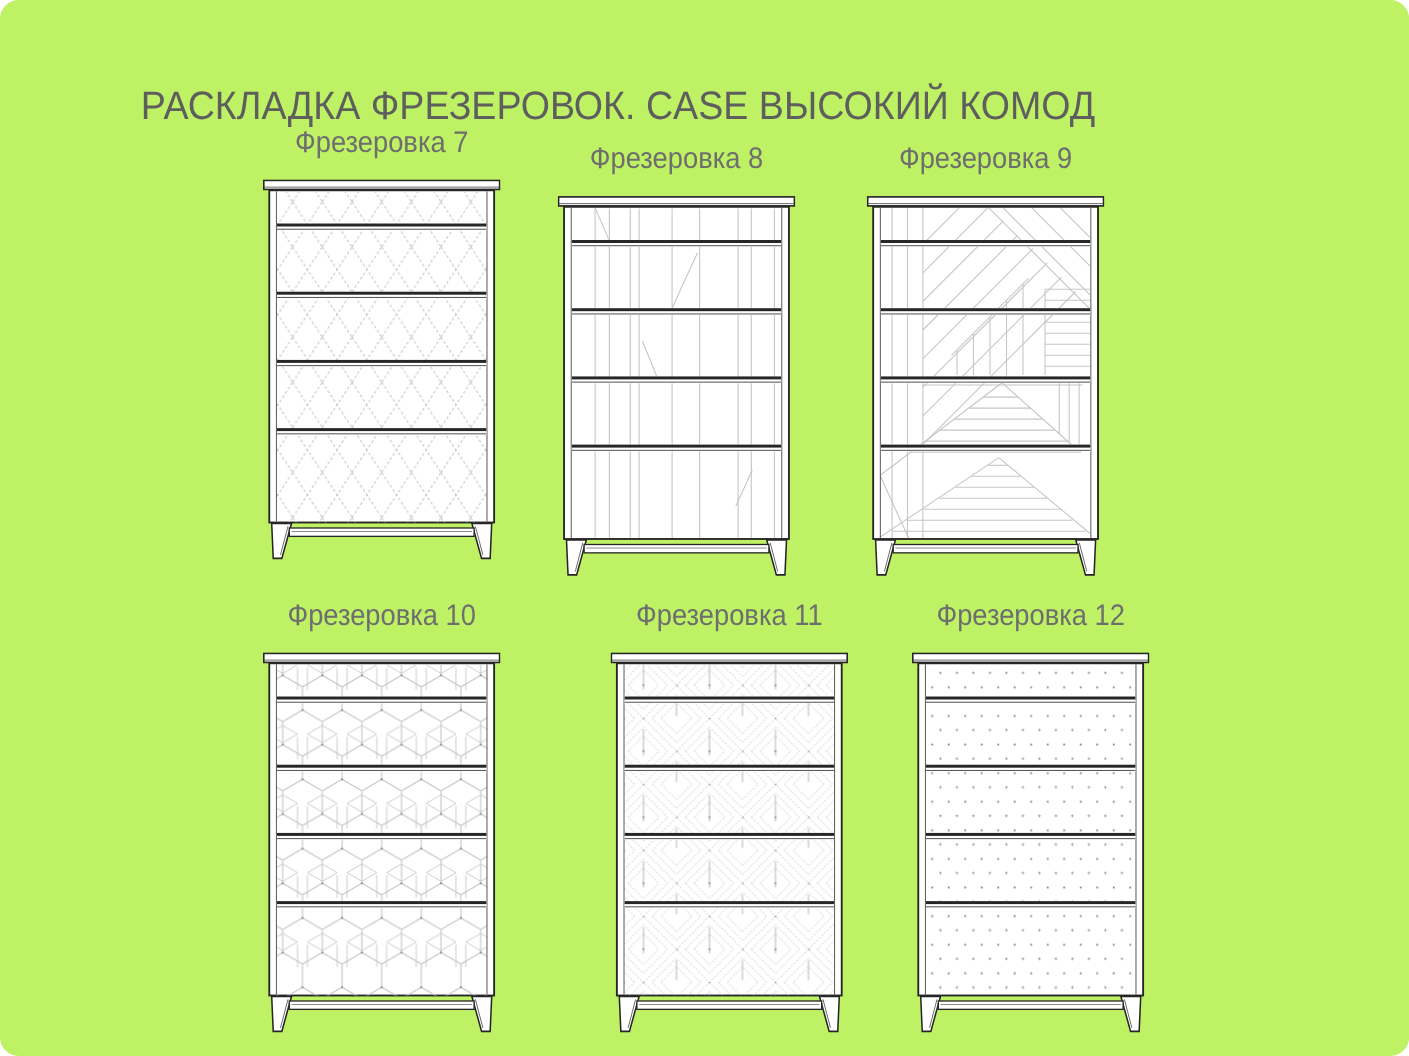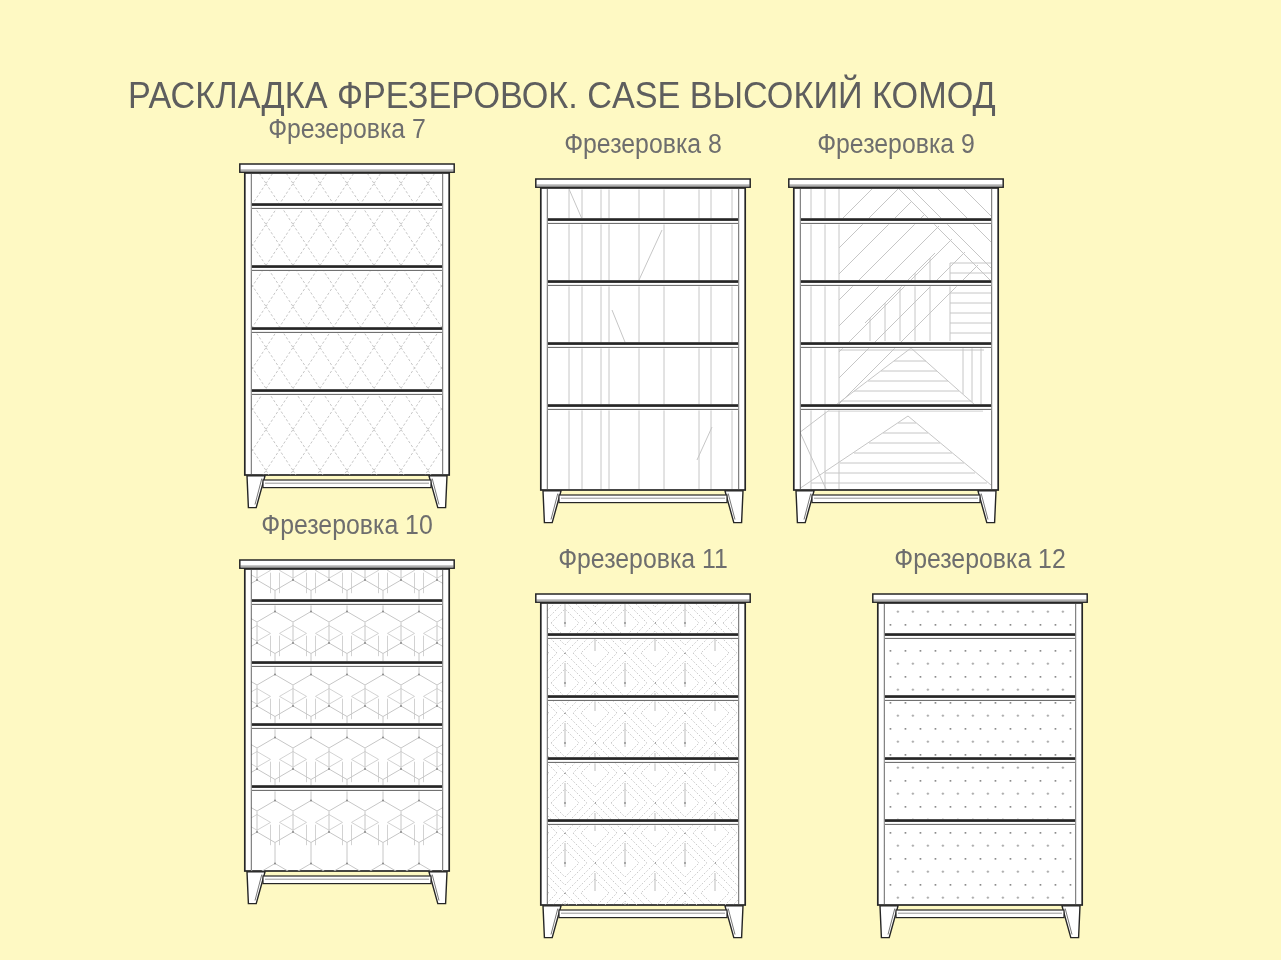--- a/index.html
+++ b/index.html
@@ -1,18 +1,18 @@
 <!DOCTYPE html>
 <html><head>
 <meta charset="utf-8">
 <style>
   html,body{margin:0;padding:0;background:#ffffff;}
   .stage{
-    position:relative;width:1281px;height:960px;background:#fef9c3;
-    font-family:"Liberation Sans","DejaVu Sans",sans-serif;overflow:hidden;
+    position:relative;width:1281px;height:960px;background:#bef264;
+    font-family:"Liberation Sans","DejaVu Sans",sans-serif;overflow:hidden;border-radius:17px;
   }
   .title{
     position:absolute;left:128px;top:78px;margin:0;
     font-size:36px;font-weight:400;line-height:1;white-space:nowrap;
     color:#5e5e5e;transform:scaleX(.95);transform-origin:0 0;letter-spacing:0;
   }
   .cab{position:absolute;width:216px;height:347px;}
   .cab-label{
     position:absolute;left:0;top:-50px;width:216px;text-align:center;
     font-size:27px;line-height:1.2;color:#6e6e6e;white-space:nowrap;
@@ -61,21 +61,21 @@
       <line x1="12.8" y1="231.4" x2="203.2" y2="231.4" stroke="#4e4e4e" stroke-width="0.9"></line>
       <path d="M8 312.9L26 312.9L17.2 344.6L9.4 344.6Z" fill="#ffffff" stroke="#262626" stroke-width="1.4"></path>
       <path d="M208 312.9L190 312.9L198.8 344.6L206.6 344.6Z" fill="#ffffff" stroke="#262626" stroke-width="1.4"></path>
       <line x1="22.8" y1="315.5" x2="16" y2="341.5" stroke="#565656" stroke-width="0.8"></line>
       <line x1="193.2" y1="315.5" x2="200" y2="341.5" stroke="#565656" stroke-width="0.8"></line>
       <rect x="24" y="317" width="168" height="7.6" fill="#ffffff" stroke="#262626" stroke-width="1.2"></rect>
       <line x1="26" y1="320.2" x2="190" y2="320.2" stroke="#7a7a7a" stroke-width="0.8"></line>
     </svg>
       </div>
   </div>
-  <div class="cab" style="left:535px;top:178px">
+  <div class="cab" style="left:507px;top:178px">
     <div class="cab-label" style="color: rgb(110, 110, 110);">Фрезеровка 8</div>
     <div class="cab-art">
         <svg viewBox="0 0 216 347" width="216" height="347" xmlns="http://www.w3.org/2000/svg">
       <defs>
 
         <clipPath id="clip1">
               <rect x="12" y="11" width="192" height="301"></rect>
             </clipPath>
       </defs>
       <rect x="0.8" y="1" width="214.4" height="8.2" fill="#ffffff" stroke="#262626" stroke-width="1.5"></rect>
@@ -204,21 +204,21 @@
       <line x1="12.8" y1="231.4" x2="203.2" y2="231.4" stroke="#4e4e4e" stroke-width="0.9"></line>
       <path d="M8 312.9L26 312.9L17.2 344.6L9.4 344.6Z" fill="#ffffff" stroke="#262626" stroke-width="1.4"></path>
       <path d="M208 312.9L190 312.9L198.8 344.6L206.6 344.6Z" fill="#ffffff" stroke="#262626" stroke-width="1.4"></path>
       <line x1="22.8" y1="315.5" x2="16" y2="341.5" stroke="#565656" stroke-width="0.8"></line>
       <line x1="193.2" y1="315.5" x2="200" y2="341.5" stroke="#565656" stroke-width="0.8"></line>
       <rect x="24" y="317" width="168" height="7.6" fill="#ffffff" stroke="#262626" stroke-width="1.2"></rect>
       <line x1="26" y1="320.2" x2="190" y2="320.2" stroke="#7a7a7a" stroke-width="0.8"></line>
     </svg>
       </div>
   </div>
-  <div class="cab" style="left:239px;top:559px">
+  <div class="cab" style="left:239px;top:593px">
     <div class="cab-label" style="color: rgb(110, 110, 110);">Фрезеровка 10</div>
     <div class="cab-art">
         <svg viewBox="0 0 216 347" width="216" height="347" xmlns="http://www.w3.org/2000/svg">
       <defs>
 
       <pattern id="pat3" width="36" height="63" patternUnits="userSpaceOnUse">
         <path d="M18 0V21M18 21L0 31.5M18 21L36 31.5M0 31.5V52.5M36 31.5V52.5M0 52.5L18 63M36 52.5L18 63" fill="none" stroke="#c6c6c6" stroke-width="1"></path>
         <path d="M18 3.5L31.5 11.4L18 19.2L4.5 11.4Z M4.5 13.7V34.2M31.5 13.7V34.2" fill="none" stroke="#c6c6c6" stroke-width="0.8"></path>
         <circle cx="18" cy="21" r="1" fill="#8a8a8a"></circle>
         <circle cx="0" cy="52.5" r="1" fill="#8a8a8a"></circle>
@@ -249,21 +249,21 @@
       <line x1="12.8" y1="231.4" x2="203.2" y2="231.4" stroke="#4e4e4e" stroke-width="0.9"></line>
       <path d="M8 312.9L26 312.9L17.2 344.6L9.4 344.6Z" fill="#ffffff" stroke="#262626" stroke-width="1.4"></path>
       <path d="M208 312.9L190 312.9L198.8 344.6L206.6 344.6Z" fill="#ffffff" stroke="#262626" stroke-width="1.4"></path>
       <line x1="22.8" y1="315.5" x2="16" y2="341.5" stroke="#565656" stroke-width="0.8"></line>
       <line x1="193.2" y1="315.5" x2="200" y2="341.5" stroke="#565656" stroke-width="0.8"></line>
       <rect x="24" y="317" width="168" height="7.6" fill="#ffffff" stroke="#262626" stroke-width="1.2"></rect>
       <line x1="26" y1="320.2" x2="190" y2="320.2" stroke="#7a7a7a" stroke-width="0.8"></line>
     </svg>
       </div>
   </div>
-  <div class="cab" style="left:535px;top:593px">
+  <div class="cab" style="left:555px;top:593px">
     <div class="cab-label" style="color: rgb(110, 110, 110);">Фрезеровка 11</div>
     <div class="cab-art">
         <svg viewBox="0 0 216 347" width="216" height="347" xmlns="http://www.w3.org/2000/svg">
       <defs>
 
       <pattern id="pat4" width="60" height="60" patternUnits="userSpaceOnUse">
         <g fill="none" stroke="#c6c6c6" stroke-width="0.9" stroke-dasharray="1.8 1.6">
           <path d="M0 30L30 0L60 30L30 60Z"></path>
           <path d="M8 30L30 8L52 30L30 52Z"></path>
           <path d="M16 30L30 16L44 30L30 44Z"></path>
@@ -300,21 +300,21 @@
       <line x1="12.8" y1="231.4" x2="203.2" y2="231.4" stroke="#4e4e4e" stroke-width="0.9"></line>
       <path d="M8 312.9L26 312.9L17.2 344.6L9.4 344.6Z" fill="#ffffff" stroke="#262626" stroke-width="1.4"></path>
       <path d="M208 312.9L190 312.9L198.8 344.6L206.6 344.6Z" fill="#ffffff" stroke="#262626" stroke-width="1.4"></path>
       <line x1="22.8" y1="315.5" x2="16" y2="341.5" stroke="#565656" stroke-width="0.8"></line>
       <line x1="193.2" y1="315.5" x2="200" y2="341.5" stroke="#565656" stroke-width="0.8"></line>
       <rect x="24" y="317" width="168" height="7.6" fill="#ffffff" stroke="#262626" stroke-width="1.2"></rect>
       <line x1="26" y1="320.2" x2="190" y2="320.2" stroke="#7a7a7a" stroke-width="0.8"></line>
     </svg>
       </div>
   </div>
-  <div class="cab" style="left:872px;top:593px">
+  <div class="cab" style="left:829px;top:593px">
     <div class="cab-label" style="color: rgb(110, 110, 110);">Фрезеровка 12</div>
     <div class="cab-art">
         <svg viewBox="0 0 216 347" width="216" height="347" xmlns="http://www.w3.org/2000/svg">
       <defs>
 
       <pattern id="pat5" width="15" height="26" patternUnits="userSpaceOnUse">
         <rect x="2.6" y="5" width="1.7" height="1.7" fill="#8c8c8c"></rect>
         <path d="M10.9 17.4v2.6M9.6 18.7h2.6" fill="none" stroke="#9c9c9c" stroke-width="0.8"></path>
       </pattern>
         <clipPath id="clip5">

